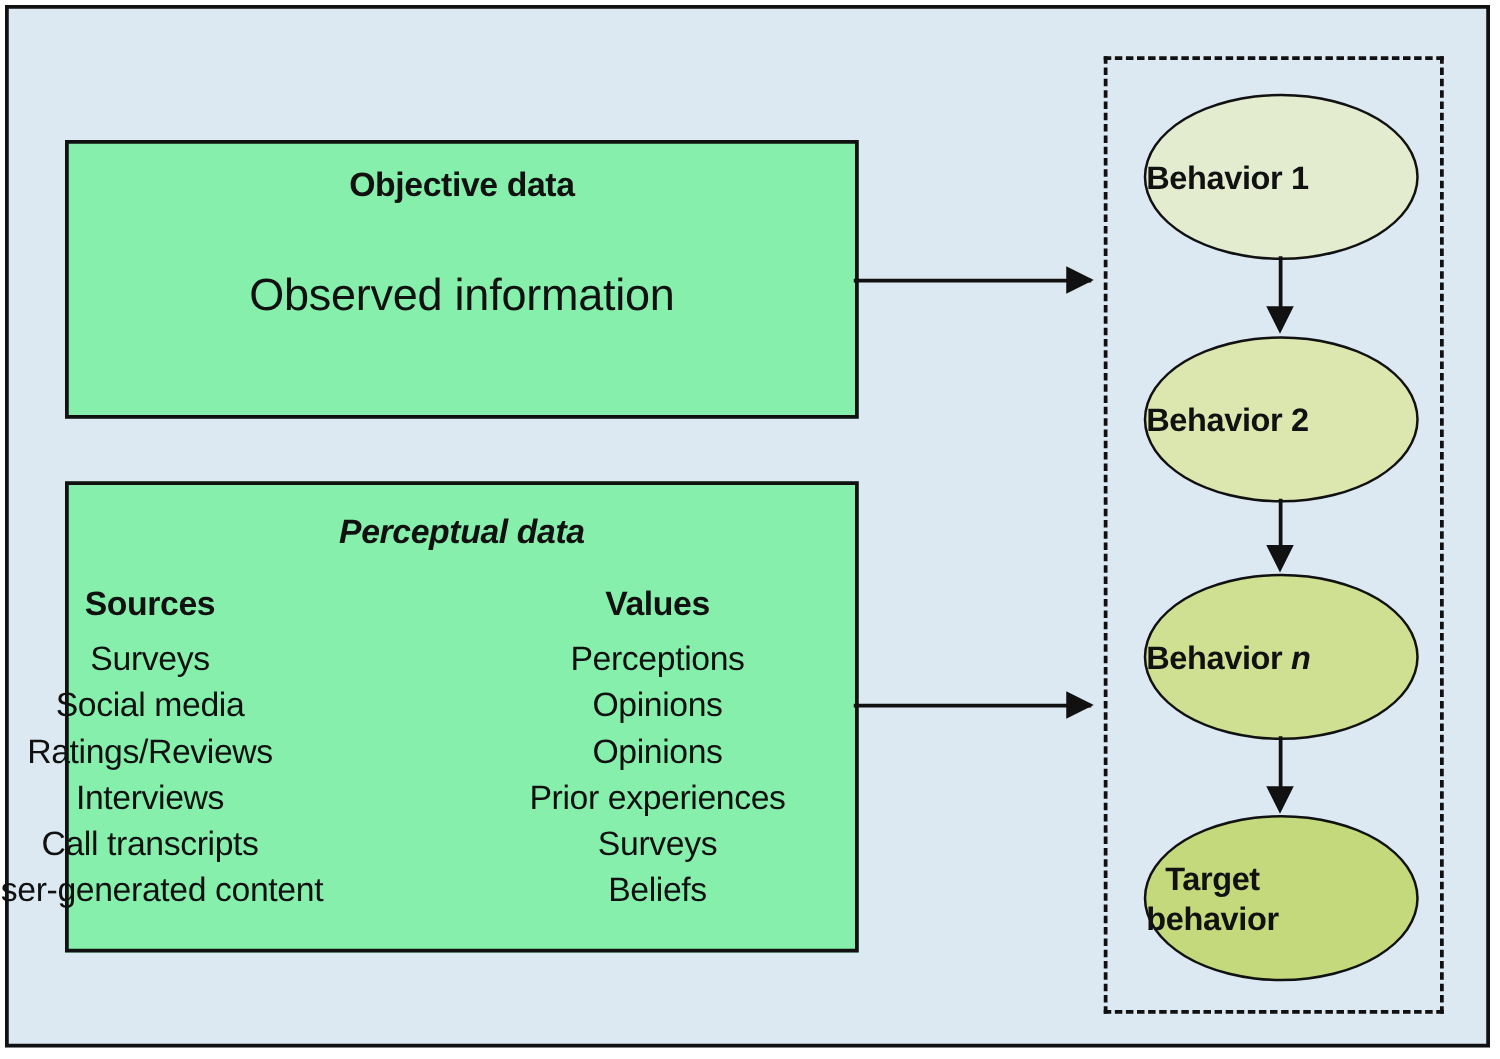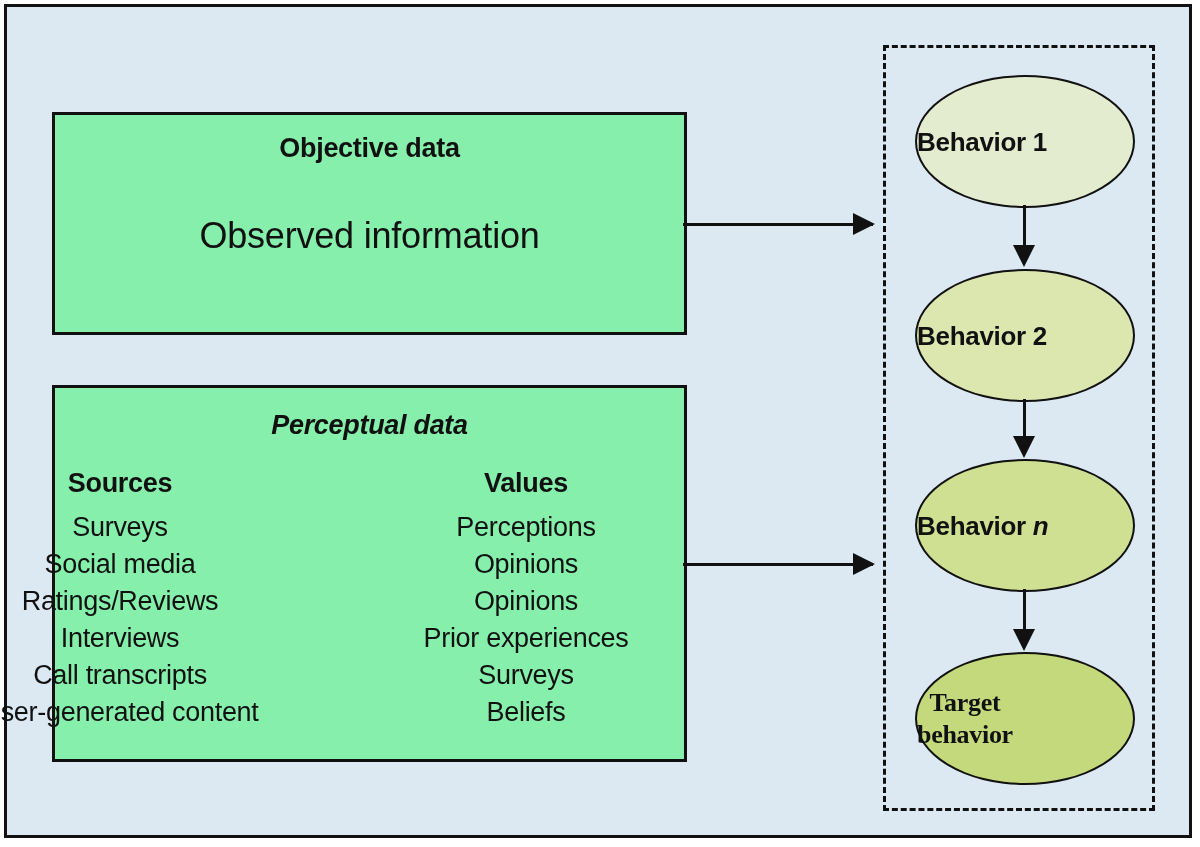--- a/index.html
+++ b/index.html
@@ -266,18 +266,18 @@
     <div class="arrow-head-down" style="left:1006px; top:429px;"></div>
 
     <div class="ellipse" id="ellipse-behavior-n" style="background:#cfe092;">
       <span class="ellipse-label"><span>Behavior </span><i>n</i></span>
     </div>
 
     <div class="arrow-line-v" style="left:1016px; top:582px; height:45px;"></div>
     <div class="arrow-head-down" style="left:1006px; top:622px;"></div>
 
     <div class="ellipse" id="ellipse-target" style="background:#c3d97b;">
-      <span class="ellipse-label" style="white-space:pre-line;font-family:Liberation Serif, serif;">Target
+      <span class="ellipse-label" style="white-space:pre-line;">Target
 behavior</span>
     </div>
 
   </div>
 </div>
 
 </body></html>

